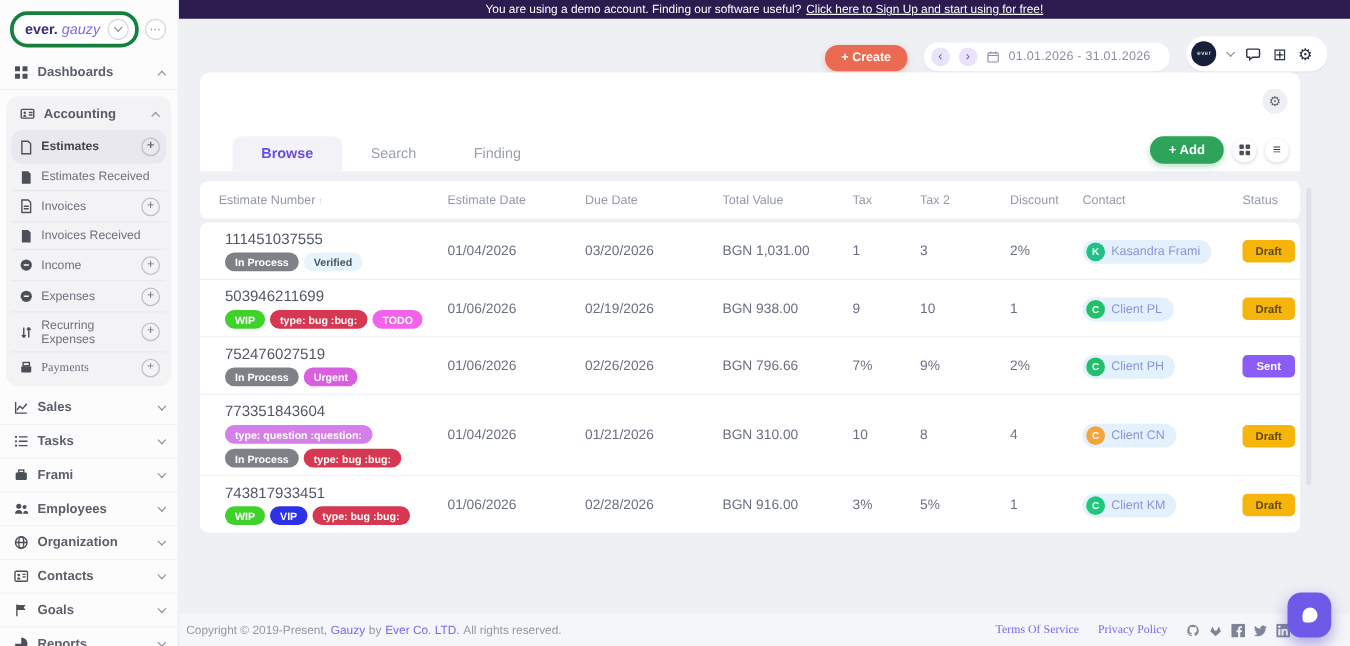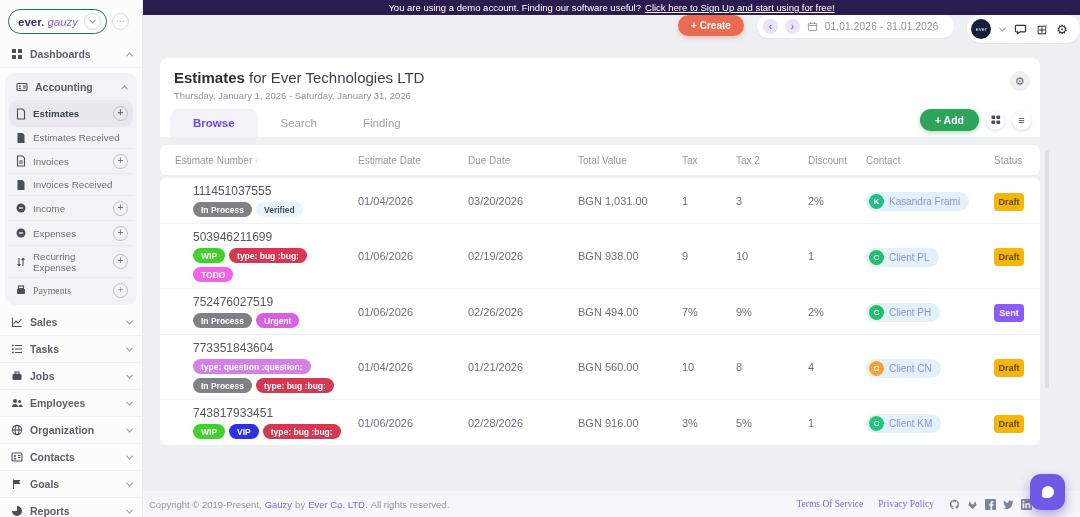--- a/index.html
+++ b/index.html
@@ -3,21 +3,21 @@
 <meta charset="utf-8">
 <style>
   * { box-sizing: border-box; margin: 0; padding: 0; }
   html,body { width:1080px; height:517px; }
   body { font-family:"Liberation Sans", sans-serif; background:#eef0f4; overflow:hidden; position:relative; }
 
   
   .sidebar { position:absolute; left:0; top:0; width:143px; height:517px; background:#fcfcfd;
              border-right:1px solid #e9ebef; display:flex; flex-direction:column; z-index:6; }
   .side-top { display:flex; align-items:center; gap:5px; padding:9px 5px 7px 8px; }
-  .logo-card { display:flex; align-items:center; background:#fff; border:1px solid #15803d;
+  .logo-card { display:flex; align-items:center; background:#fff; border:3px solid #15803d;
                border-radius:14px; padding:3px 5px 3px 9px; gap:6px; }
   .logo-text { font-size:11.5px; white-space:nowrap; }
   .logo-brand { font-weight:bold; color:#35307c; }
   .logo-product { color:#8565e6; font-style:italic; }
   .icon-circle { width:17px; height:17px; border:1px solid #d7dae1; border-radius:50%; background:#fff;
                  color:#8a8f9b; display:flex; align-items:center; justify-content:center; flex:none; }
   .chev { width:5px; height:5px; border-right:1.3px solid #8a8f9b; border-bottom:1.3px solid #8a8f9b; display:inline-block; }
   .chev.down { transform:rotate(45deg) translate(-1px,-1px); }
   .chev.up { transform:rotate(-135deg) translate(-1px,-1px); }
   .more-glyph { font-size:9px; letter-spacing:1px; line-height:1; }
@@ -37,22 +37,22 @@
   .sub-item:last-child { border-bottom:none;font-family:Liberation Serif, serif; }
   .sub-item.selected { background:#e8e8ee; border-radius:9px; font-weight:600; color:#41454e; padding:6px 5px; border-bottom:none; }
   .add-circle { width:15px; height:15px; border:1px solid #bcc0ca; border-radius:50%; color:#6a6f7a;
                 font-size:10px; line-height:12px; text-align:center; flex:none; }
 
   
   .banner { position:absolute; left:143px; top:0; width:937px; height:15px; background:#2b1b4f; color:#fff;
             font-size:9.5px; display:flex; align-items:center; justify-content:center; gap:4px; z-index:5; }
   .banner .link { text-decoration:underline; cursor:pointer; }
 
-  .topbar { position:absolute; left:143px; top:15px; width:937px; height:42px; display:flex; align-items:flex-start;
-            justify-content:flex-end; gap:13px; }
+  .topbar { position:absolute; left:143px; top:15px; width:937px; height:42px; display:flex; align-items:flex-end;
+            justify-content:flex-end; gap:13px; padding-right:18px; }
   .create-btn { background:#ea6b52; color:#fff; font-size:10px; font-weight:bold; padding:5px 13px;
                 border-radius:13px; box-shadow:0 2px 5px rgba(234,107,82,.35); }
   .date-pill { background:#fff; border-radius:14px; display:flex; align-items:center; gap:7px;
                padding:4px 16px 4px 6px; box-shadow:0 1px 2px rgba(20,20,40,.05); }
   .nav-circle { width:15px; height:15px; background:#e9e4f9; border-radius:50%; color:#6450d8; font-size:10px;
                 display:flex; align-items:center; justify-content:center; line-height:1; }
   .cal-icon svg { width:11px; height:11px; display:block; }
   .date-text { font-size:10px; color:#8b90a0; letter-spacing:.2px; }
   .org-pill { background:#fff; border-radius:16px; display:flex; align-items:center; gap:9px;
               padding:4px 12px 4px 4px; box-shadow:0 1px 2px rgba(20,20,40,.05); }
@@ -63,50 +63,50 @@
 
   
   .title-card { position:absolute; left:160px; top:58px; width:880px; height:79px; background:#fff;
                 border-radius:8px 8px 0 0; z-index:2; }
   .title-row { padding:11px 14px 0; }
   .page-title { font-size:15px; color:#3a3f47; }
   .page-title b { color:#2a2f38; }
   .subtitle { font-size:9.5px; color:#8d93a0; margin-top:4px; }
   .card-gear { position:absolute; right:10px; top:13px; width:20px; height:20px; border-radius:50%;
                background:#edeff3; color:#666c78; font-size:11px; display:flex; align-items:center; justify-content:center; }
-  .tabs-row { position:absolute; left:0; bottom:0; right:0; display:flex; align-items:flex-end; padding-left:10px; }
+  .tabs-row { position:absolute; left:16px; bottom:0; right:0; display:flex; align-items:flex-end; padding-left:10px; }
   .tab { font-size:11.5px; color:#9aa0ac; padding:8px 23px; }
   .tab.active { background:#f3f2f6; border-radius:8px 8px 0 0; color:#6b4ce0; font-weight:bold; }
   .tab-actions { position:absolute; right:9px; bottom:6px; display:flex; align-items:center; gap:7px; }
   .add-btn { background:#2ea35a; color:#fff; font-size:10.5px; font-weight:bold; padding:5px 15px;
              border-radius:13px; box-shadow:0 2px 5px rgba(46,163,90,.35); }
   .round-btn { width:19px; height:19px; background:#fff; border-radius:50%; box-shadow:0 1px 3px rgba(30,30,60,.18);
                display:flex; align-items:center; justify-content:center; color:#333a45; font-size:11px; }
   .round-btn svg { width:10px; height:10px; display:block; }
 
   
   .table { position:absolute; left:160px; top:145px; width:880px; z-index:2; }
   .grid-cols { display:grid; grid-template-columns:198px 110px 110px 104px 54px 72px 58px 128px 46px; align-items:center; }
   .t-head { background:#fff; border-radius:6px; height:30px; font-size:10px; color:#9499a9; }
   .t-head .hc:first-child { padding-left:15px; }
   .sort-arrow { color:#c9cdd6; font-size:8px; margin-left:2px; }
   .t-body { background:#fff; border-radius:6px; margin-top:3px; overflow:hidden; }
   .t-row { border-bottom:1px solid #f0f1f4; padding:6px 0; }
   .t-row:last-child { border-bottom:none; }
-  .cell-number { padding-left:33px; }
+  .cell-number { padding-left:20px; }
   .num { font-size:12px; color:#515762; }
   .tags { display:flex; flex-wrap:wrap; gap:4px; margin-top:4px; padding-right:8px; }
   .tag { font-size:8.5px; font-weight:bold; padding:2.5px 8px; border-radius:9px; white-space:nowrap; }
   .cell { font-size:11px; color:#6a7080; }
   .contact-pill { display:inline-flex; align-items:center; gap:5px; background:#e3f1fc; border-radius:12px;
                   padding:2px 9px 2px 3px; max-width:124px; }
   .c-avatar { width:15px; height:15px; border-radius:50%; color:#fff; font-size:8px; font-weight:bold;
               display:flex; align-items:center; justify-content:center; flex:none; }
   .c-name { font-size:10px; color:#8d92d8; white-space:nowrap; }
-  .status-pill { font-size:9px; font-weight:bold; width:30px; padding:4px 0; text-align:center; border-radius:4px; display:inline-block; }
+  .status-pill { font-size:9px; font-weight:bold; width:42px; padding:4px 0; text-align:center; border-radius:4px; display:inline-block; }
   .v-scroll { position:absolute; left:1045px; top:150px; width:4px; height:238px; background:#dde0e7; border-radius:2px; z-index:3; }
 
   
   .footer { position:absolute; left:143px; bottom:0; width:937px; height:26px; background:#f5f6f9;
             display:flex; align-items:center; justify-content:space-between; padding:0 48px 0 6px; font-size:9.5px; color:#9298a6; }
   .f-left span { margin-right:3px; }
   .f-link { color:#7b68ee; cursor:pointer; }
   .f-right { display:flex; align-items:center; gap:15px;font-family:Liberation Serif, serif; }
   .socials { display:flex; gap:7px; align-items:center; }
   .socials svg { width:11px; height:11px; display:block; }
@@ -271,21 +271,21 @@
     <span class="si-spacer"></span>
       <span class="chev down"></span>
   </div>
   <div class="side-item">
     <span class="si-icon">
         <svg viewBox="0 0 12 12">
           <rect class="ic-fill" x="1.5" y="4" width="9" height="6" rx="1"></rect>
           <rect class="ic-stroke" x="4" y="2" width="4" height="2.2"></rect>
         </svg>
       </span>
-    <span>Jobs</span>
+    <span>Frami</span>
     <span class="si-spacer"></span>
       <span class="chev down"></span>
   </div>
   <div class="side-item">
     <span class="si-icon">
         <svg viewBox="0 0 12 12">
           <circle class="ic-fill" cx="4" cy="4" r="2"></circle>
           <circle class="ic-fill" cx="8.6" cy="4.5" r="1.6"></circle>
           <path class="ic-fill" d="M1 10c0-2 1.5-3 3-3s3 1 3 3z"></path>
           <path class="ic-fill" d="M7.5 10c.2-1.6 1-2.4 2-2.4 1.2 0 2 .9 2.2 2.4z"></path>
@@ -370,24 +370,20 @@
       <svg viewBox="0 0 14 14" fill="none" stroke="#2a3142" stroke-width="1.2">
           <path d="M2.5 2.5h9a1 1 0 0 1 1 1v5a1 1 0 0 1-1 1h-5l-2.5 2v-2h-1.5a1 1 0 0 1-1-1v-5a1 1 0 0 1 1-1z"></path>
         </svg>
     </span>
     <span class="top-ico">⊞</span>
     <span class="top-ico">⚙</span>
   </span>
 </div>
 
 <div class="title-card">
-  <div class="title-row">
-    <div class="page-title"><b>Estimates</b><span> for Ever Technologies LTD</span></div>
-    <div class="subtitle">Thursday, January 1, 2026 - Saturday, January 31, 2026</div>
-  </div>
   <span class="card-gear">⚙</span>
   <div class="tabs-row">
     <span class="tab active">Browse</span>
     <span class="tab">Search</span>
     <span class="tab">Finding</span>
   </div>
   <div class="tab-actions">
     <span class="add-btn">+ Add</span>
     <span class="round-btn">
       <svg viewBox="0 0 10 10">
@@ -462,21 +458,21 @@
     <div class="t-row grid-cols">
       <div class="cell-number">
         <div class="num">752476027519</div>
         <div class="tags">
           <span class="tag" style="background:#7e8187;color:#ffffff">In Process</span>
           <span class="tag" style="background:#da5fe0;color:#ffffff">Urgent</span>
         </div>
       </div>
       <div class="cell">01/06/2026</div>
       <div class="cell">02/26/2026</div>
-      <div class="cell">BGN 494.00</div>
+      <div class="cell">BGN 796.66</div>
       <div class="cell">7%</div>
       <div class="cell">9%</div>
       <div class="cell">2%</div>
       <div><span class="contact-pill">
             <span class="c-avatar" style="background:#24bf6a">C</span>
             <span class="c-name">Client PH</span>
           </span></div>
       <div><span class="status-pill" style="background:#8b5cf6;color:#ffffff">Sent</span></div>
     </div>
 
@@ -484,21 +480,21 @@
       <div class="cell-number">
         <div class="num">773351843604</div>
         <div class="tags">
           <span class="tag" style="background:#d580e8;color:#ffffff">type: question :question:</span>
           <span class="tag" style="background:#7e8187;color:#ffffff">In Process</span>
           <span class="tag" style="background:#d63852;color:#ffffff">type: bug :bug:</span>
         </div>
       </div>
       <div class="cell">01/04/2026</div>
       <div class="cell">01/21/2026</div>
-      <div class="cell">BGN 560.00</div>
+      <div class="cell">BGN 310.00</div>
       <div class="cell">10</div>
       <div class="cell">8</div>
       <div class="cell">4</div>
       <div><span class="contact-pill">
             <span class="c-avatar" style="background:#f6a43a">C</span>
             <span class="c-name">Client CN</span>
           </span></div>
       <div><span class="status-pill" style="background:#f6b50b;color:#5b4a12">Draft</span></div>
     </div>
 

